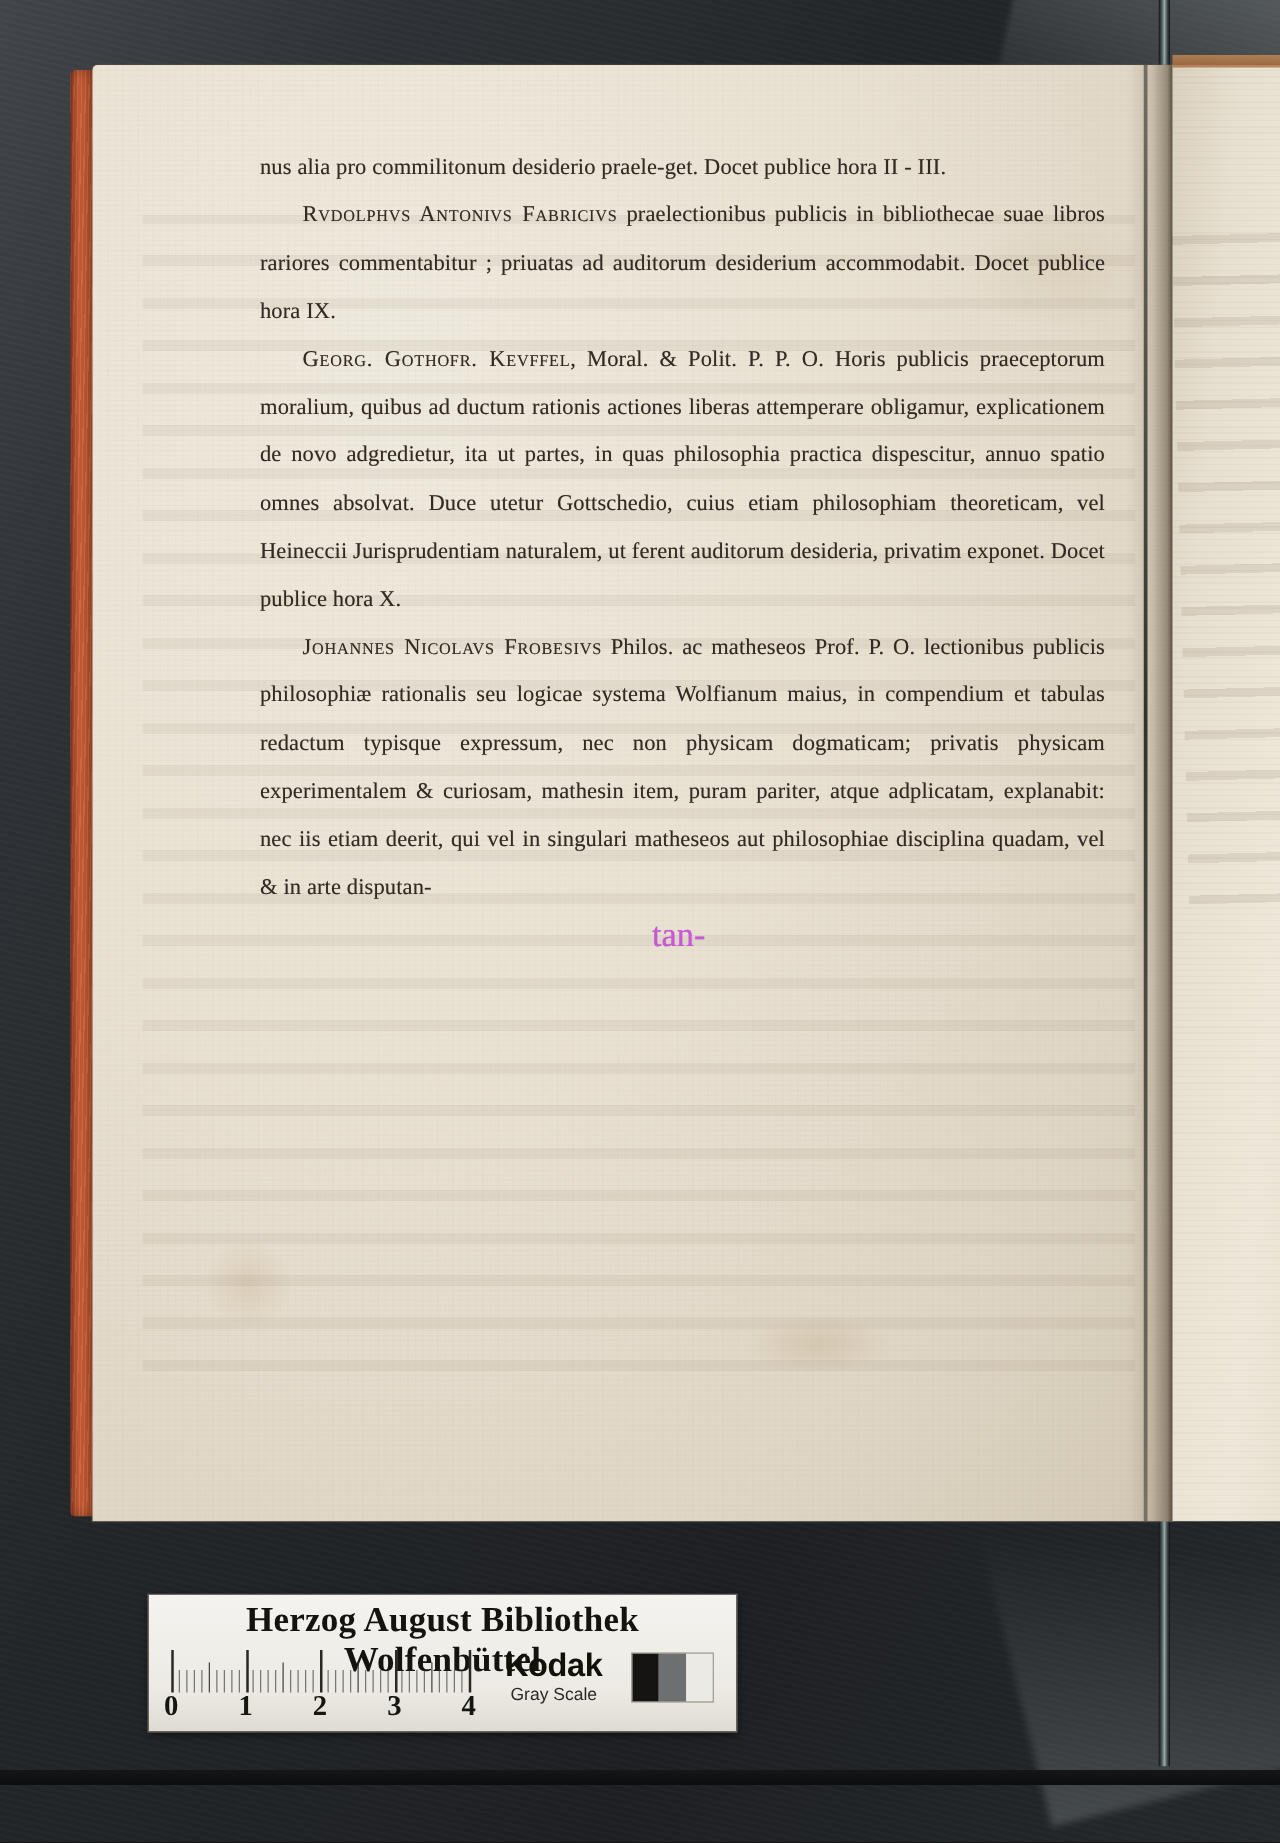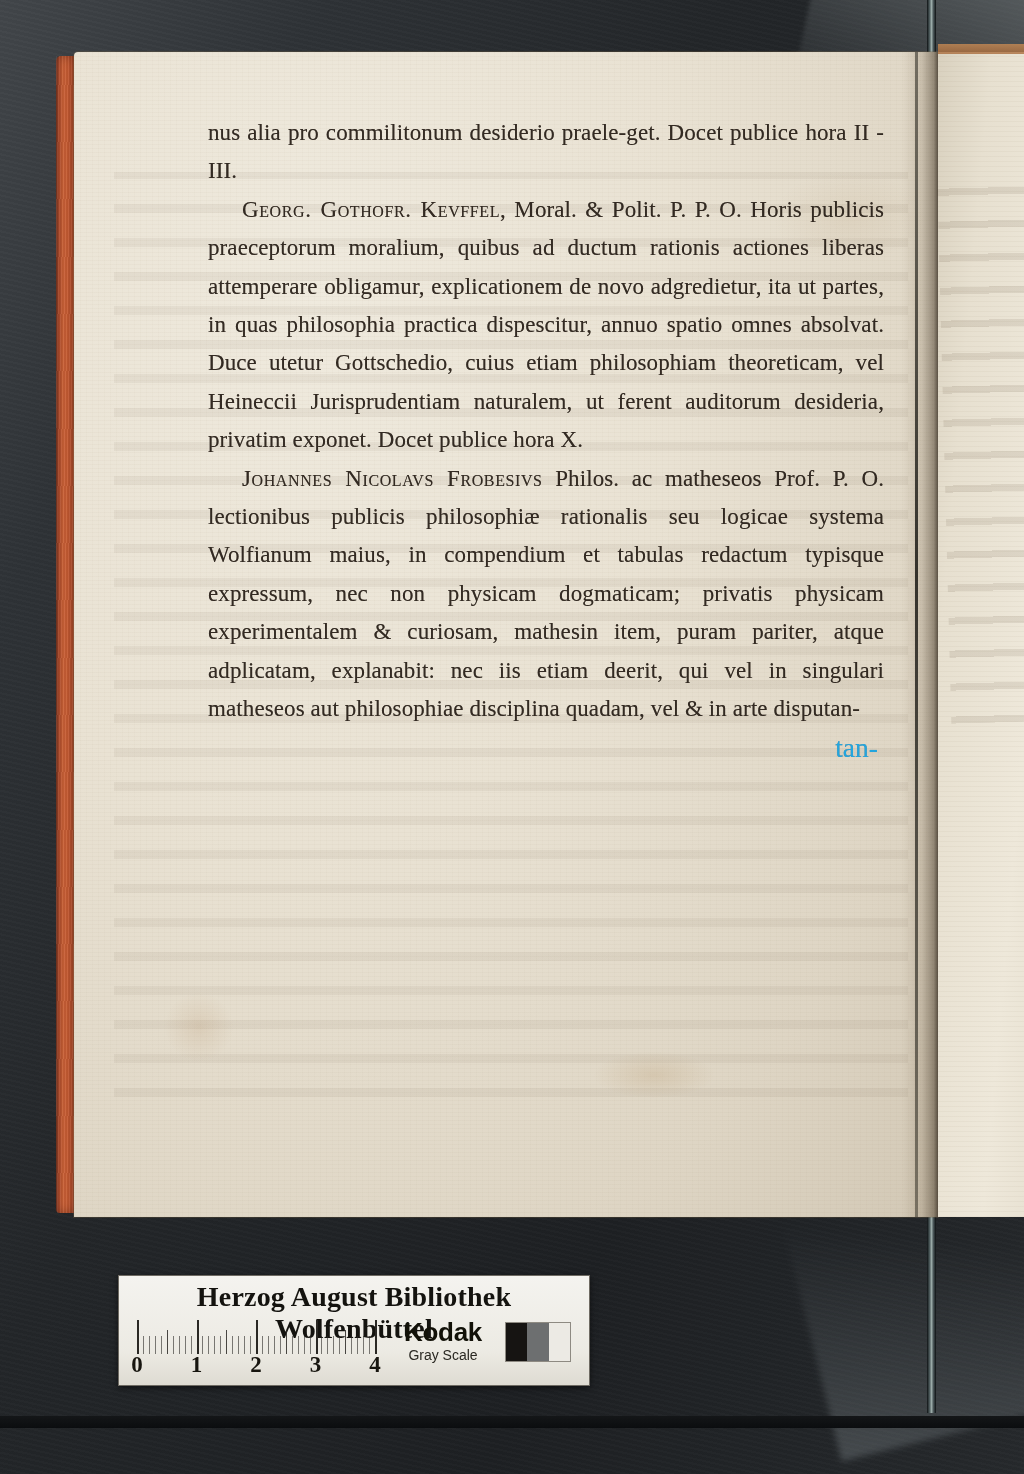--- a/index.html
+++ b/index.html
@@ -171,40 +171,40 @@
   .textblock {
     position: absolute;
     left: 152px;  
     top: 62px;
     width: 676px;
   }
   .para {
     margin: 0 0 0 0;
     color: #2a2119;
     font-family: "Liberation Serif", serif;
-    font-size: 23px;
+    font-size: 18px;
     line-height: 38.4px;
     text-align: justify;
     text-justify: inter-word;
     letter-spacing: .1px;
     text-shadow: 0 0 .6px rgba(45,35,25,.45);
   }
   .para + .para { margin-top: 0; }
   .para .ind { display: inline-block; width: 34px; }
 
   .sc {
     font-variant: small-caps;
     letter-spacing: .6px;
   }
   .it { }
 
   .catchword {
     margin-top: 0;
-    text-align: right;
-    color: #0ea5e9;
+    text-align: center;
+    color: #d946ef;
     font-family: "Liberation Serif", serif;
     font-size: 27.5px;
     line-height: 38.4px;
     padding-right: 6px;
     text-shadow: 0 0 .6px rgba(45,35,25,.45);
   }
 
   
   .textblock { filter: contrast(1.02) saturate(.9); opacity: .94; }
 
@@ -358,20 +358,23 @@
       <div class="facing-tex"></div>
       <div class="facing-ghost"></div>
     </div>
 
     <div class="textblock">
 
       <p class="para">
         <span>nus alia pro commilitonum desiderio praele-get. Docet publice hora II - III.</span>
       </p>
 
+      <p class="para">
+        <span class="ind"></span><span class="sc">Rvdolphvs Antonivs Fabricivs</span><span> praelectionibus publicis in bibliothecae suae libros rariores commentabitur ; priuatas ad auditorum desiderium accommodabit. Docet publice hora IX.</span>
+      </p>
 
       <p class="para">
         <span class="ind"></span><span class="sc">Georg. Gothofr. Kevffel</span><span>, Moral. &amp; Polit. P. P. O. Horis publicis praeceptorum moralium, quibus ad ductum rationis actiones liberas attemperare obligamur, explicationem de novo adgredietur, ita ut partes, in quas philosophia practica dispescitur, annuo spatio omnes absolvat. Duce utetur Gottschedio, cuius etiam philosophiam theoreticam, vel Heineccii Jurisprudentiam naturalem, ut ferent auditorum desideria, privatim exponet. Docet publice hora X.</span>
       </p>
 
       <p class="para">
         <span class="ind"></span><span class="sc">Johannes Nicolavs Frobesivs</span><span> Philos. ac matheseos Prof. P. O. lectionibus publicis philosophiæ rationalis seu </span><span class="it">logicae</span><span> systema Wolfianum maius, in compendium et tabulas redactum typisque expressum, nec non </span><span class="it">physicam dogmaticam</span><span>; privatis </span><span class="it">physicam experimentalem &amp; curiosam, mathesin</span><span> item, </span><span class="it">puram</span><span> pariter, atque </span><span class="it">adplicatam</span><span>, explanabit: nec iis etiam deerit, qui vel in singulari matheseos aut philosophiae disciplina quadam, vel &amp; in arte disputan-</span>
       </p>
 
       <div class="catchword">tan-</div>

